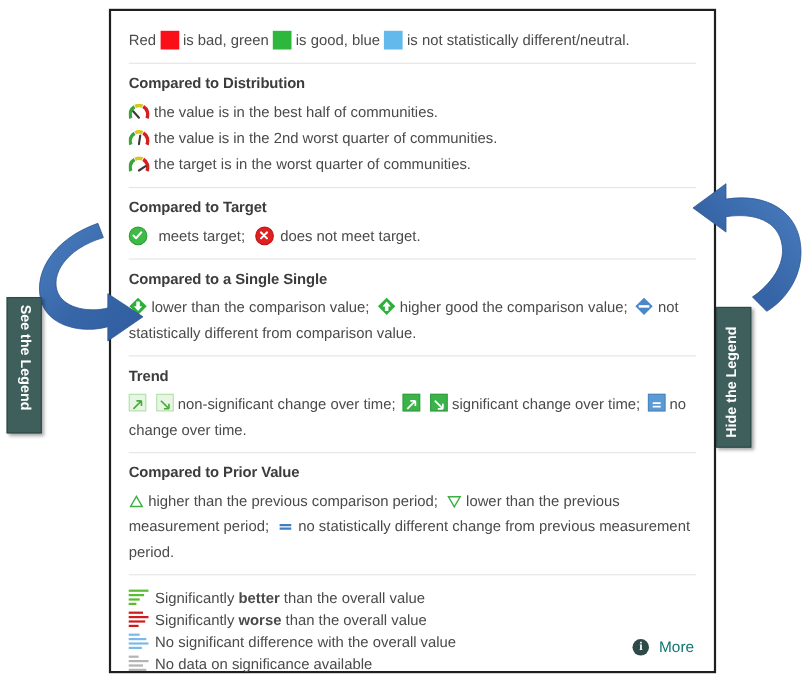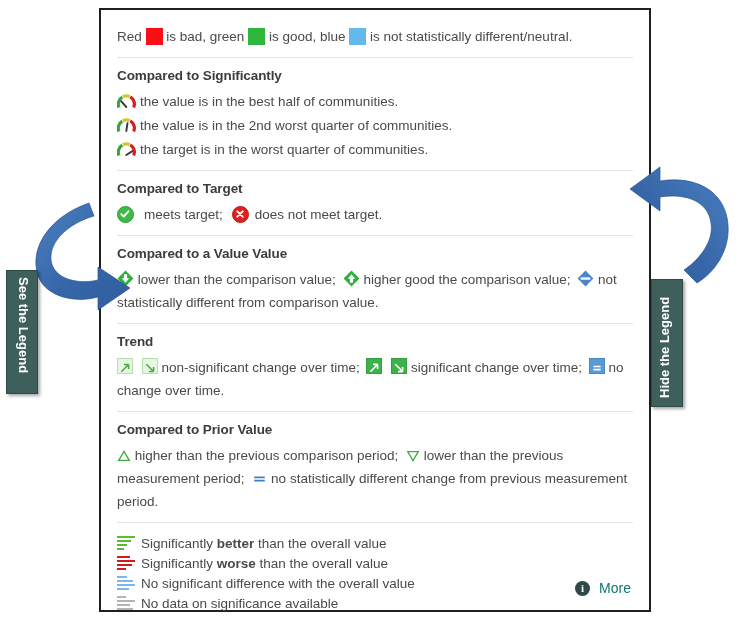--- a/index.html
+++ b/index.html
@@ -170,21 +170,21 @@
       <span>green</span>
       <span class="chip green"></span>
       <span>is good,</span>
       <span>blue</span>
       <span class="chip blue"></span>
       <span>is not statistically different/neutral.</span>
     </div>
 
     <div class="sep"></div>
 
-    <div class="sec-title">Compared to Significantly</div>
+    <div class="sec-title">Compared to Distribution</div>
 
     <div class="dist-row">
       <svg class="ic" width="19" height="15" viewBox="0 0 19 15">
         <path d="M2,13.5 A8.2,8.2 0 0 1 5.3,3.1" stroke="#3aa63a" stroke-width="3.2" fill="none"></path>
         <path d="M5.9,2.7 A8.2,8.2 0 0 1 12.6,2.5" stroke="#d8c71a" stroke-width="3.2" fill="none"></path>
         <path d="M13.2,2.9 A8.2,8.2 0 0 1 16.6,13.5" stroke="#d62020" stroke-width="3.2" fill="none"></path>
         <path d="M9.3,13 L4.1,7.2" stroke="#3a3a3a" stroke-width="1.9" stroke-linecap="round"></path>
       </svg>
       <span class="txt">the value is in the best half of communities.</span>
     </div>
@@ -223,21 +223,21 @@
       <span class="circ bad" style="margin-left:9px;">
         <svg width="14" height="14" viewBox="0 0 14 14">
           <path d="M4.3,4.3 L9.7,9.7 M9.7,4.3 L4.3,9.7" stroke="#ffffff" stroke-width="1.9" stroke-linecap="round"></path>
         </svg>
       </span>
       <span class="txt" style="margin-left:6px;">does not meet target.</span>
     </div>
 
     <div class="sep"></div>
 
-    <div class="sec-title">Compared to a Value Value</div>
+    <div class="sec-title">Compared to a Single Single</div>
 
     <div class="line" style="margin-bottom:2px;">
       <svg class="ic" width="17" height="17" viewBox="0 0 17 17">
         <path d="M8.5,0.6 L16.4,8.5 L8.5,16.4 L0.6,8.5 Z" fill="#2eaf3a"></path>
         <path d="M8.5,12.8 L4.7,8.3 L6.9,8.3 L6.9,4.2 L10.1,4.2 L10.1,8.3 L12.3,8.3 Z" fill="#ffffff"></path>
       </svg>
       <span>lower than the comparison value;</span>
       <svg class="ic" width="17" height="17" viewBox="0 0 17 17" style="margin-left:3px;">
         <path d="M8.5,0.6 L16.4,8.5 L8.5,16.4 L0.6,8.5 Z" fill="#2eaf3a"></path>
         <path d="M8.5,4.2 L12.3,8.7 L10.1,8.7 L10.1,12.8 L6.9,12.8 L6.9,8.7 L4.7,8.7 Z" fill="#ffffff"></path>

